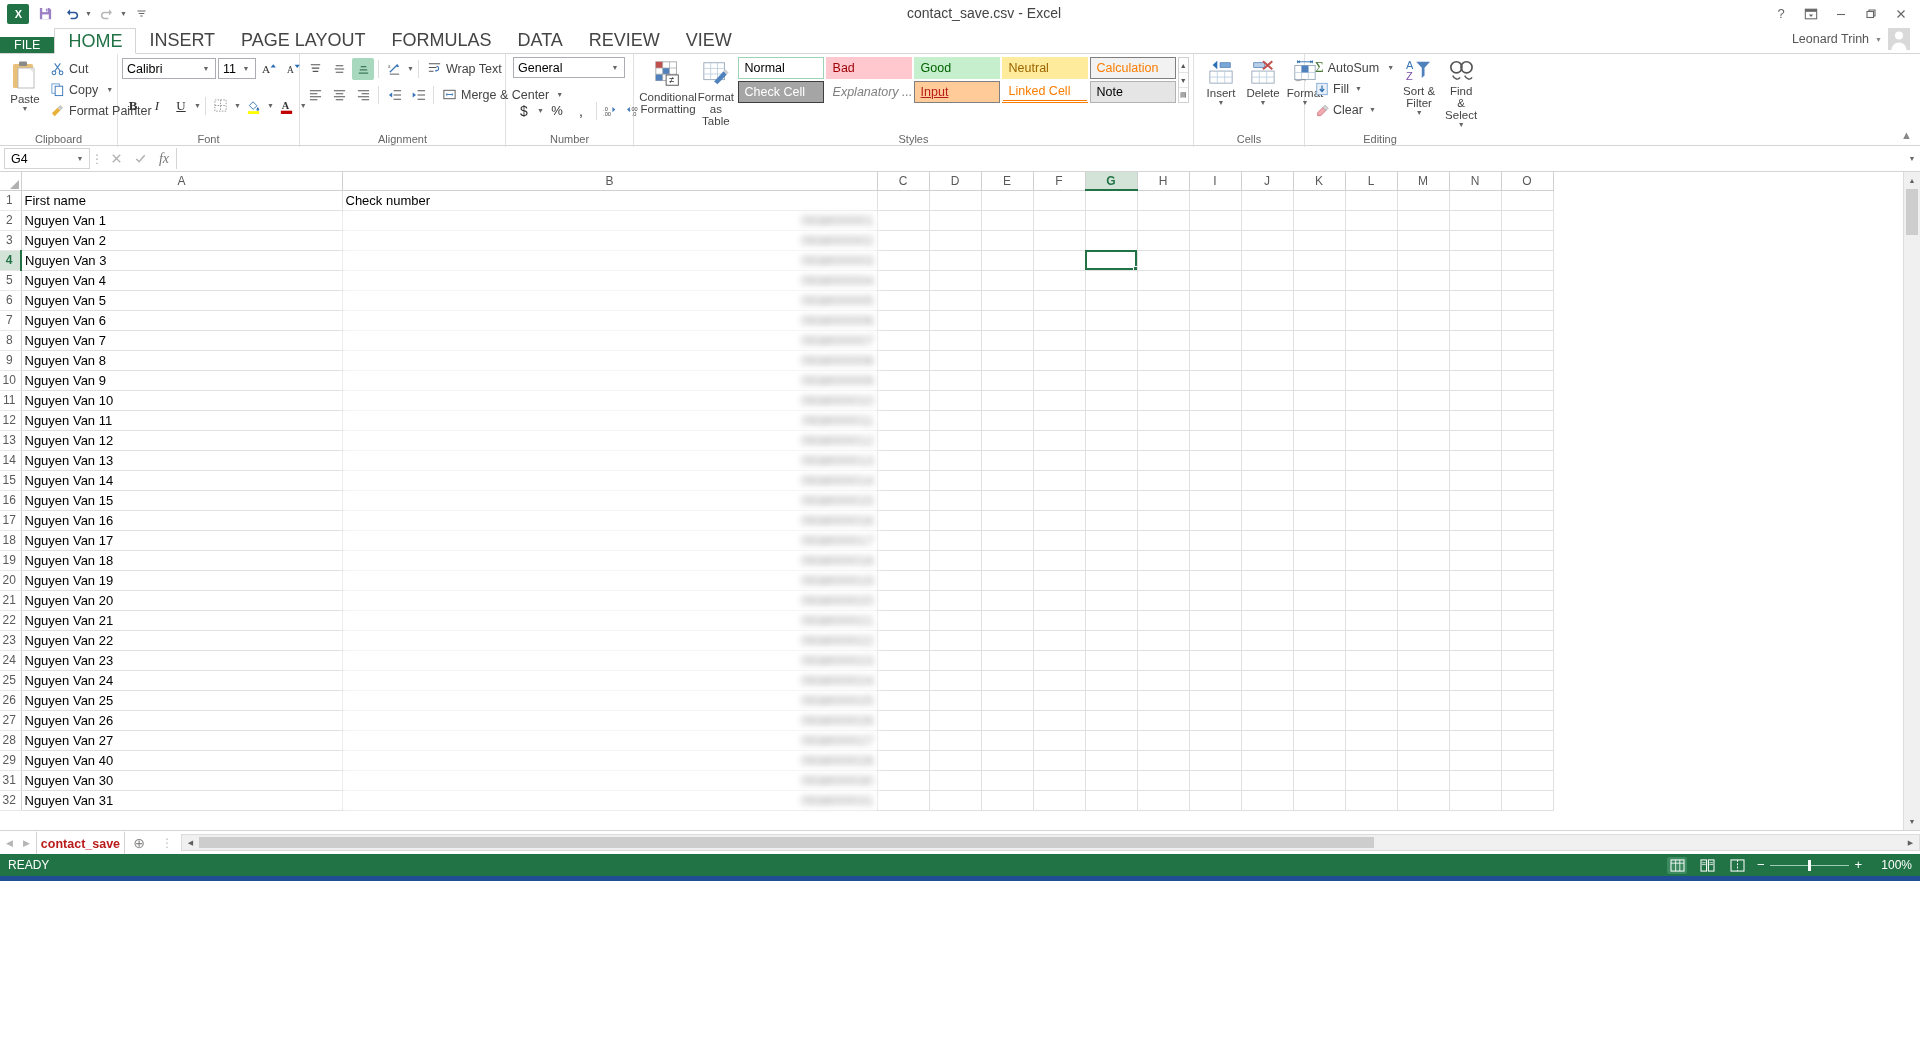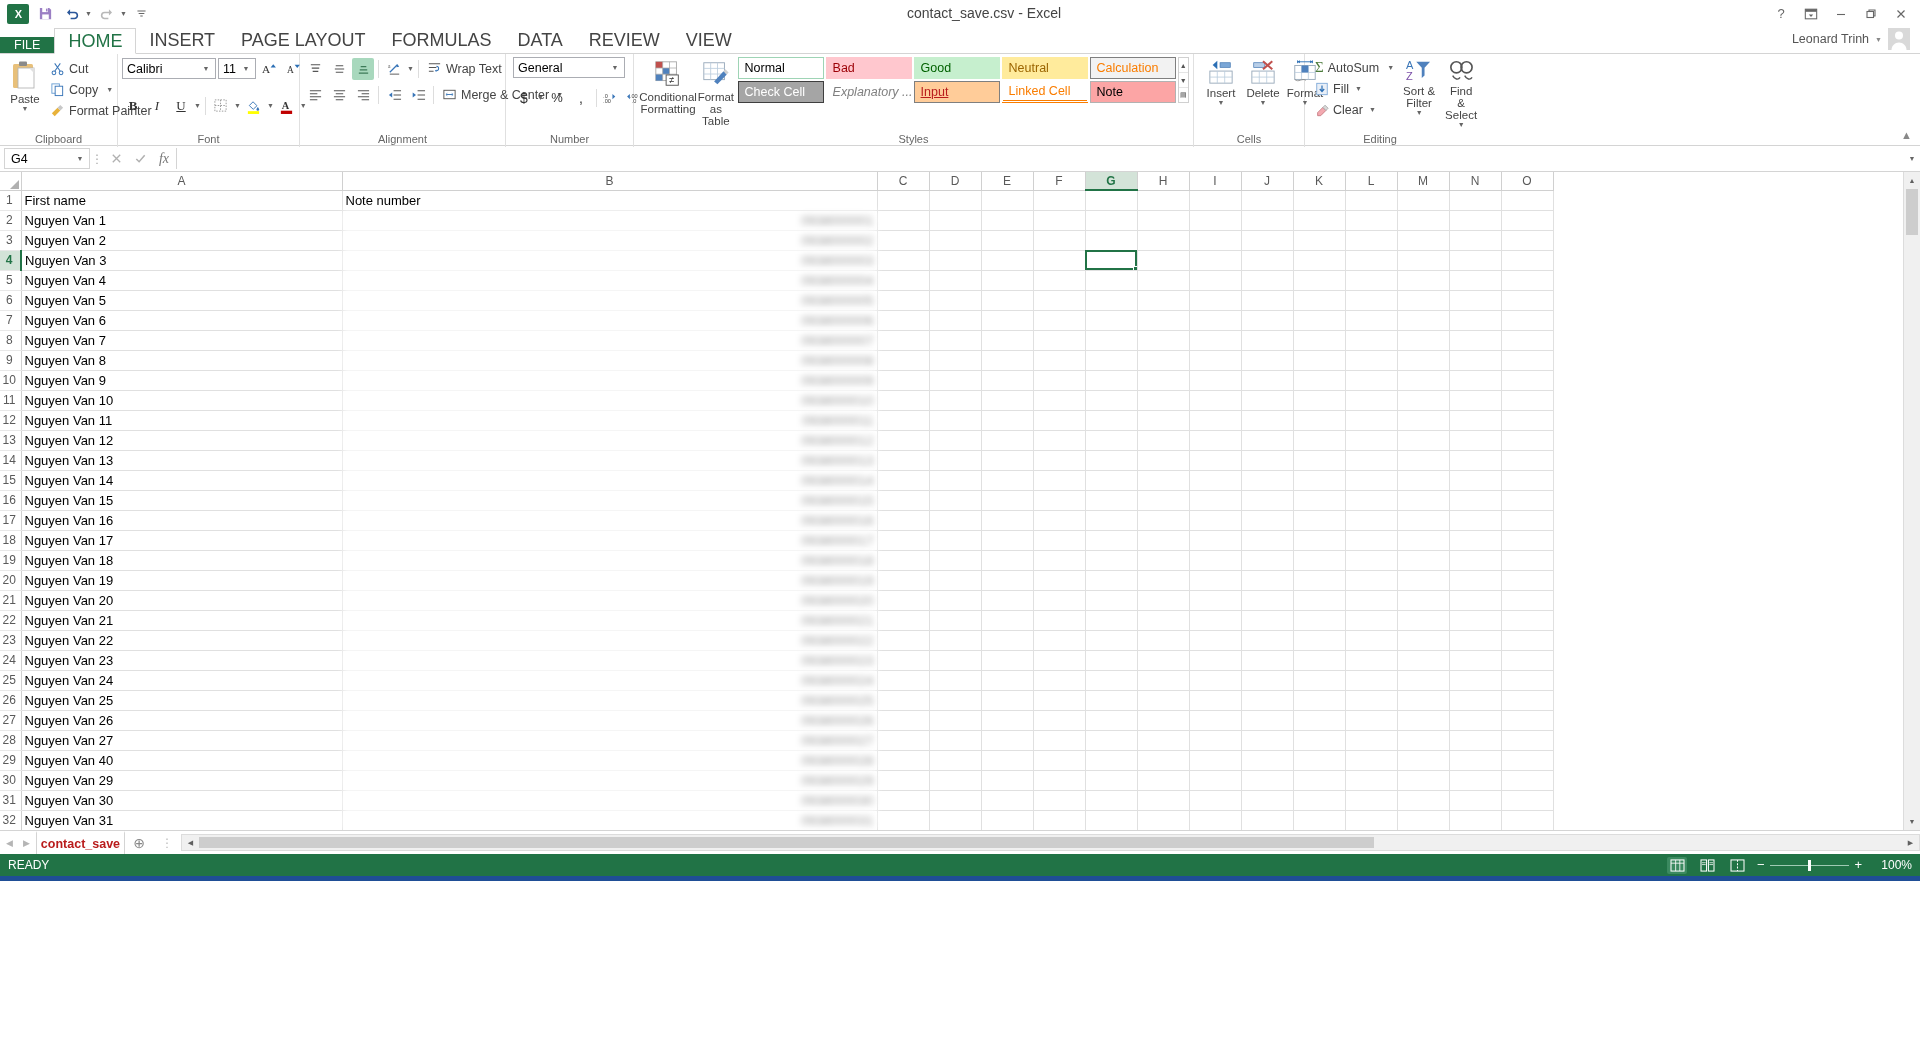--- a/index.html
+++ b/index.html
@@ -534,21 +534,21 @@
             </svg>
           <span>Merge &amp; Center</span>
           <span style="font-size:7px;color:#666;margin-left:3px">▼</span>
         </div>
       </div>
     </div>
     <div class="rgroup-label">Alignment</div>
   </div>
 
   <div class="rgroup" style="width:128px">
-    <div class="rgroup-body" style="flex-direction:column;gap:8px;padding-left:7px">
+    <div class="rgroup-body" style="flex-direction:column;gap:21px;padding-left:7px">
       <div class="combo" style="width:112px">
         <span>General</span>
         <span class="arrow">▼</span>
       </div>
       <div class="font-row">
         <div class="fmt-btn" style="font-size:14px">$</div>
         <span style="font-size:7px;color:#666;cursor:pointer">▼</span>
         <div class="fmt-btn" style="font-size:13px">%</div>
         <div class="fmt-btn" style="font-size:14px">,</div>
         <span class="splitter"></span>
@@ -597,21 +597,21 @@
       <div class="style-grid">
         <div class="style-cell" style="background: rgb(255, 255, 255); color: rgb(0, 0, 0); border: 1px solid rgb(158, 212, 181);">Normal</div>
         <div class="style-cell" style="background: rgb(255, 199, 206); color: rgb(156, 0, 6); border: 1px solid transparent;">Bad</div>
         <div class="style-cell" style="background: rgb(198, 239, 206); color: rgb(0, 97, 0); border: 1px solid transparent;">Good</div>
         <div class="style-cell" style="background: rgb(255, 235, 156); color: rgb(156, 101, 0); border: 1px solid transparent;">Neutral</div>
         <div class="style-cell" style="background: rgb(242, 242, 242); color: rgb(250, 125, 0); border: 1px solid rgb(127, 127, 127);">Calculation</div>
         <div class="style-cell" style="background: rgb(165, 165, 165); color: rgb(255, 255, 255); border: 1px solid rgb(63, 63, 63);">Check Cell</div>
         <div class="style-cell" style="background: rgb(255, 255, 255); color: rgb(127, 127, 127); border: 1px solid transparent; font-style: italic;">Explanatory ...</div>
         <div class="style-cell" style="background: rgb(255, 204, 153); color: #b91c1c; border: 1px solid rgb(127, 127, 127); text-decoration: underline;">Input</div>
         <div class="style-cell" style="background: rgb(255, 255, 255); color: rgb(250, 125, 0); border-width: 1px 1px 3px; border-style: solid solid double; border-color: transparent transparent rgb(250, 125, 0); border-image: initial;">Linked Cell</div>
-        <div class="style-cell" style="background: #fca5a5; color: rgb(0, 0, 0); border: 1px solid rgb(178, 178, 178);">Note</div>
+        <div class="style-cell" style="background: #e5e5e5; color: rgb(0, 0, 0); border: 1px solid rgb(178, 178, 178);">Note</div>
       </div>
       <div class="gal-scroll">
         <div>▲</div>
         <div>▼</div>
         <div>▤</div>
       </div>
     </div>
     <div class="rgroup-label">Styles</div>
   </div>
 
@@ -743,21 +743,21 @@
           <th class="colhdr" style="width: 52px;">L</th>
           <th class="colhdr" style="width: 52px;">M</th>
           <th class="colhdr" style="width: 52px;">N</th>
           <th class="colhdr" style="width: 52px;">O</th>
         </tr>
     </thead>
     <tbody>
         <tr>
           <td class="rowhdr">1</td>
           <td class="cell">First name</td>
-          <td class="cell">Note number</td>
+          <td class="cell">Check number</td>
           <td class="cell"></td>
           <td class="cell"></td>
           <td class="cell"></td>
           <td class="cell"></td>
           <td class="cell"></td>
           <td class="cell"></td>
           <td class="cell"></td>
           <td class="cell"></td>
           <td class="cell"></td>
           <td class="cell"></td>
@@ -1248,38 +1248,20 @@
           <td class="cell"></td>
           <td class="cell"></td>
           <td class="cell"></td>
           <td class="cell"></td>
           <td class="cell"></td>
         </tr>
         <tr>
           <td class="rowhdr">29</td>
           <td class="cell">Nguyen Van 40</td>
           <td class="cell blurred">0938000028</td>
-          <td class="cell"></td>
-          <td class="cell"></td>
-          <td class="cell"></td>
-          <td class="cell"></td>
-          <td class="cell"></td>
-          <td class="cell"></td>
-          <td class="cell"></td>
-          <td class="cell"></td>
-          <td class="cell"></td>
-          <td class="cell"></td>
-          <td class="cell"></td>
-          <td class="cell"></td>
-          <td class="cell"></td>
-        </tr>
-        <tr>
-          <td class="rowhdr">30</td>
-          <td class="cell">Nguyen Van 29</td>
-          <td class="cell blurred">0938000029</td>
           <td class="cell"></td>
           <td class="cell"></td>
           <td class="cell"></td>
           <td class="cell"></td>
           <td class="cell"></td>
           <td class="cell"></td>
           <td class="cell"></td>
           <td class="cell"></td>
           <td class="cell"></td>
           <td class="cell"></td>

